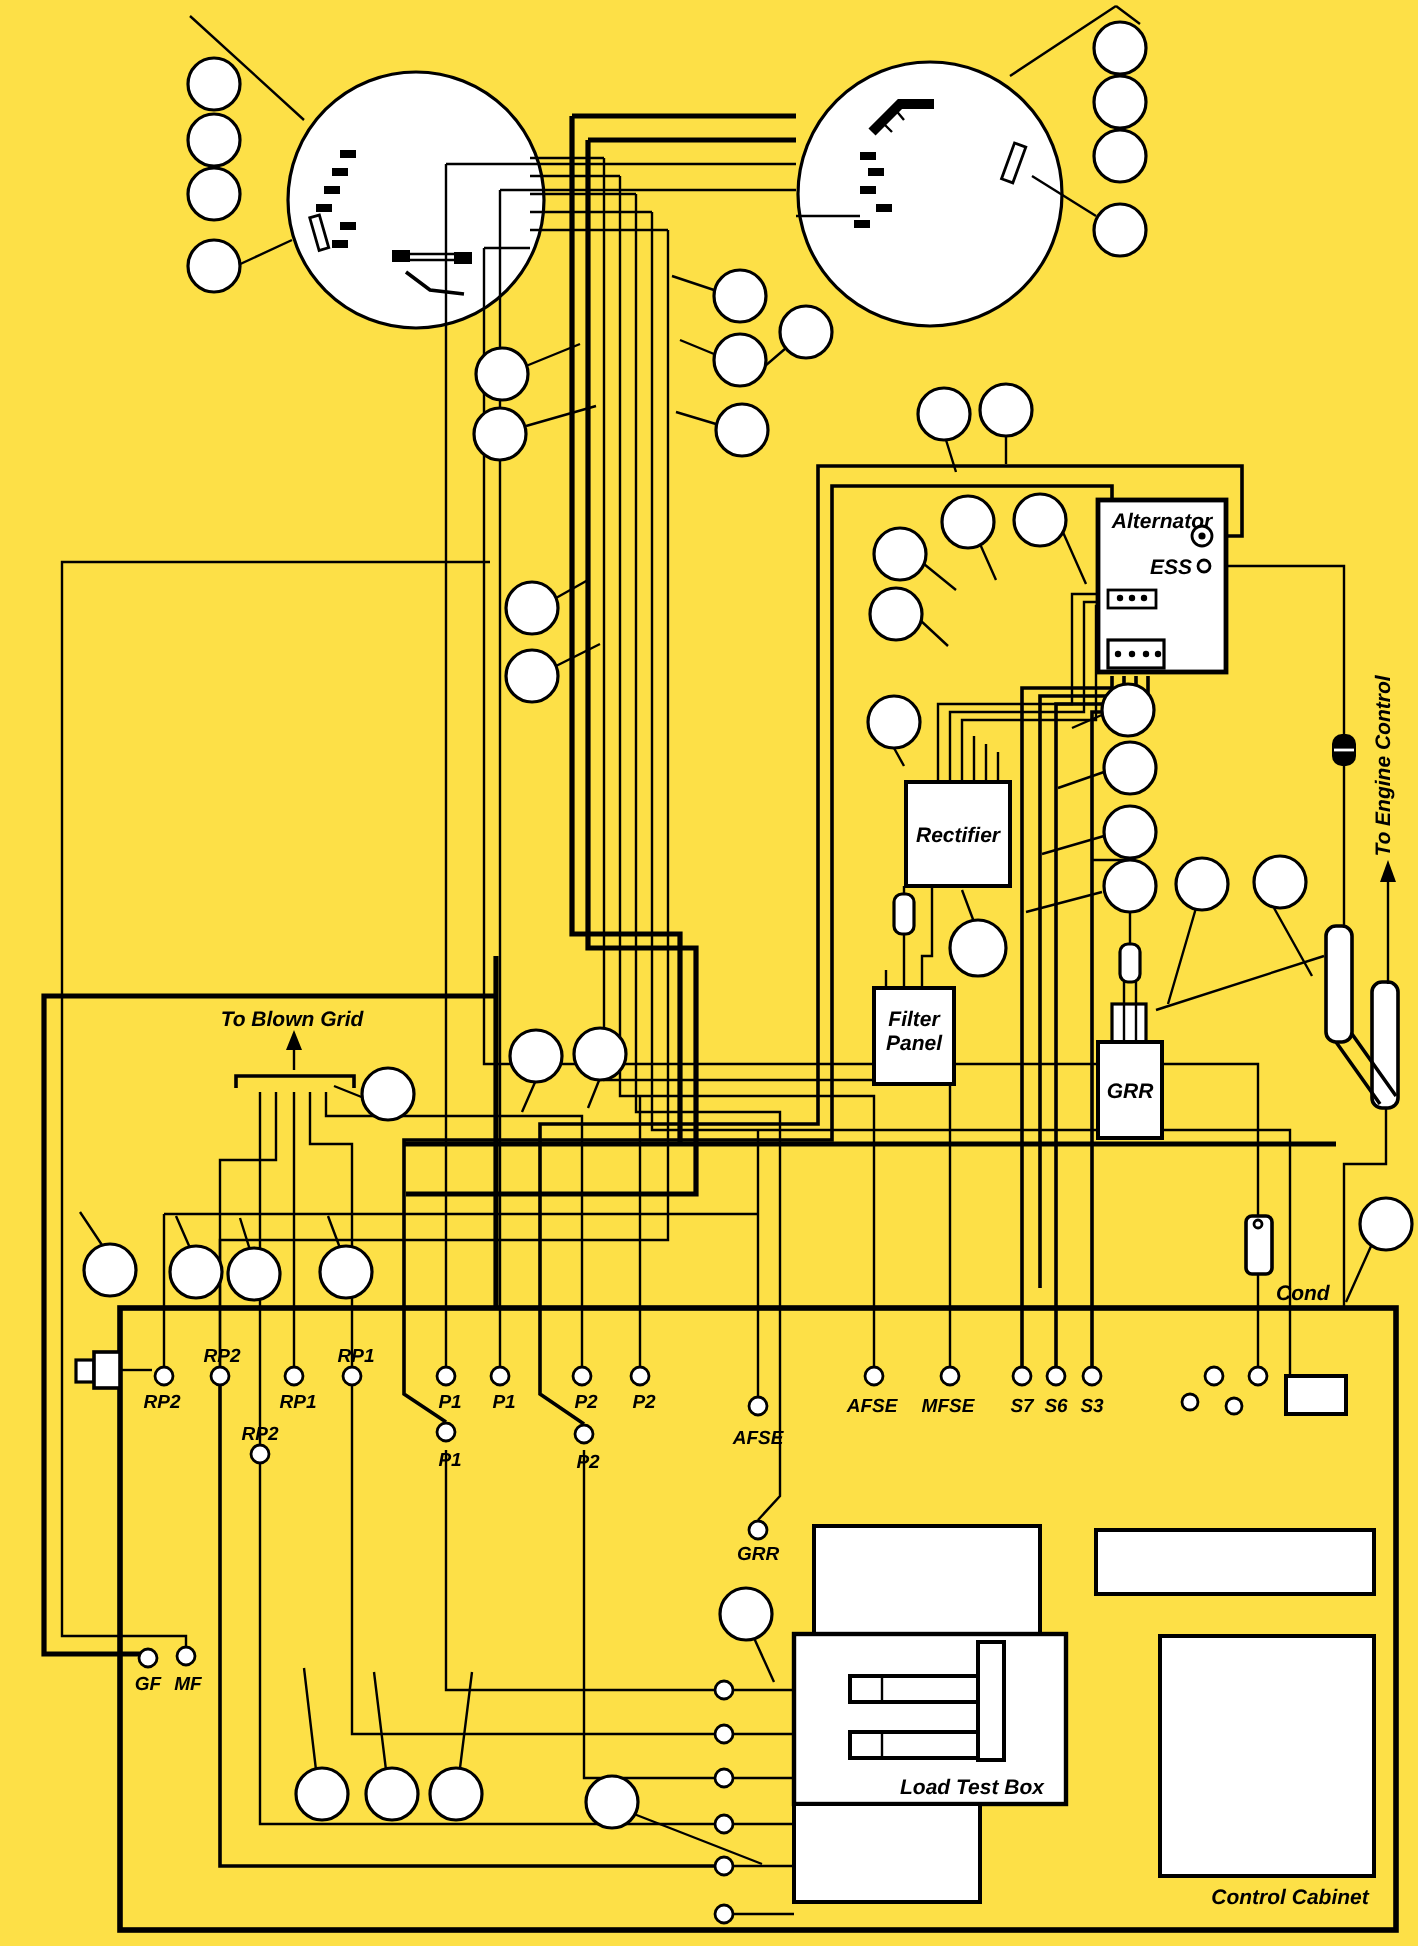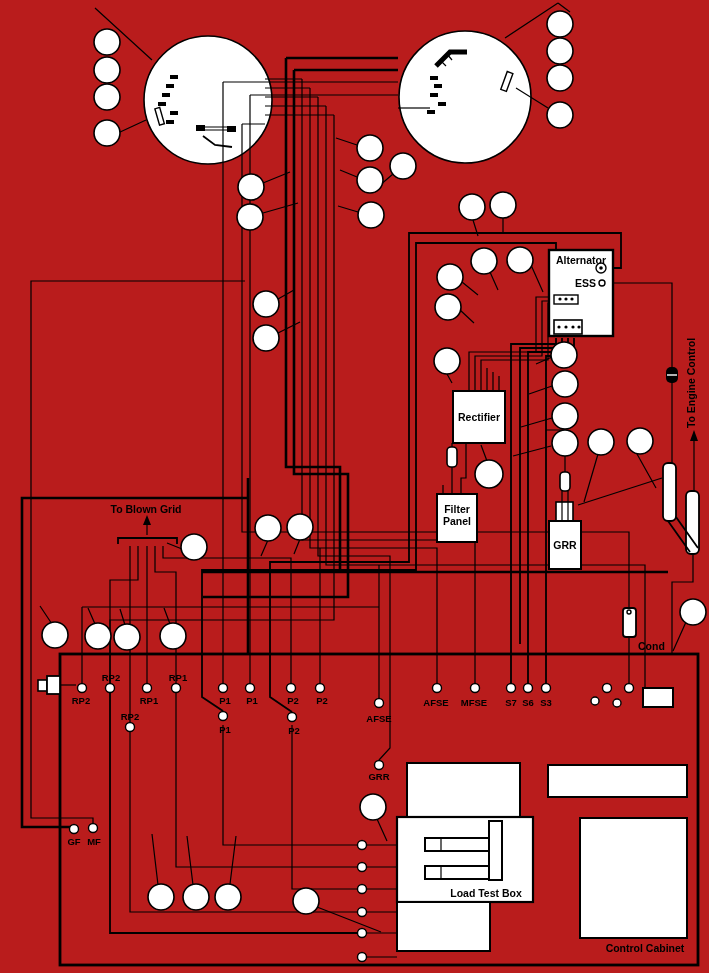--- a/index.html
+++ b/index.html
@@ -1,17 +1,17 @@
 <!DOCTYPE html>
 <html><head>
 <meta charset="utf-8">
 <style>
   html,body{margin:0;padding:0;background:#ffffff;}
-  .stage{position:relative;width:709px;height:973px;background:#b91c1c;overflow:hidden;
-         font-family:"Liberation Sans", sans-serif;}
+  .stage{position:relative;width:709px;height:973px;background:#fde047;overflow:hidden;
+         font-family:"Liberation Sans", sans-serif;font-style:italic;}
   svg{display:block;}
   svg text{font-family:"Liberation Sans", sans-serif;font-weight:bold;fill:#000;}
   .boxlabel{font-size:10.5px;}
   .termlabel{font-size:9.5px;text-anchor:middle;}
   .ln{stroke:#000;fill:none;stroke-width:1.2;}
   .md{stroke:#000;fill:none;stroke-width:1.8;}
   .tk{stroke:#000;fill:none;stroke-width:2.6;}
   .box{stroke:#000;fill:#fff;stroke-width:2;}
   .callout{stroke:#000;fill:#fff;stroke-width:1.6;}
   .dot{stroke:#000;fill:#fff;stroke-width:1.4;}

